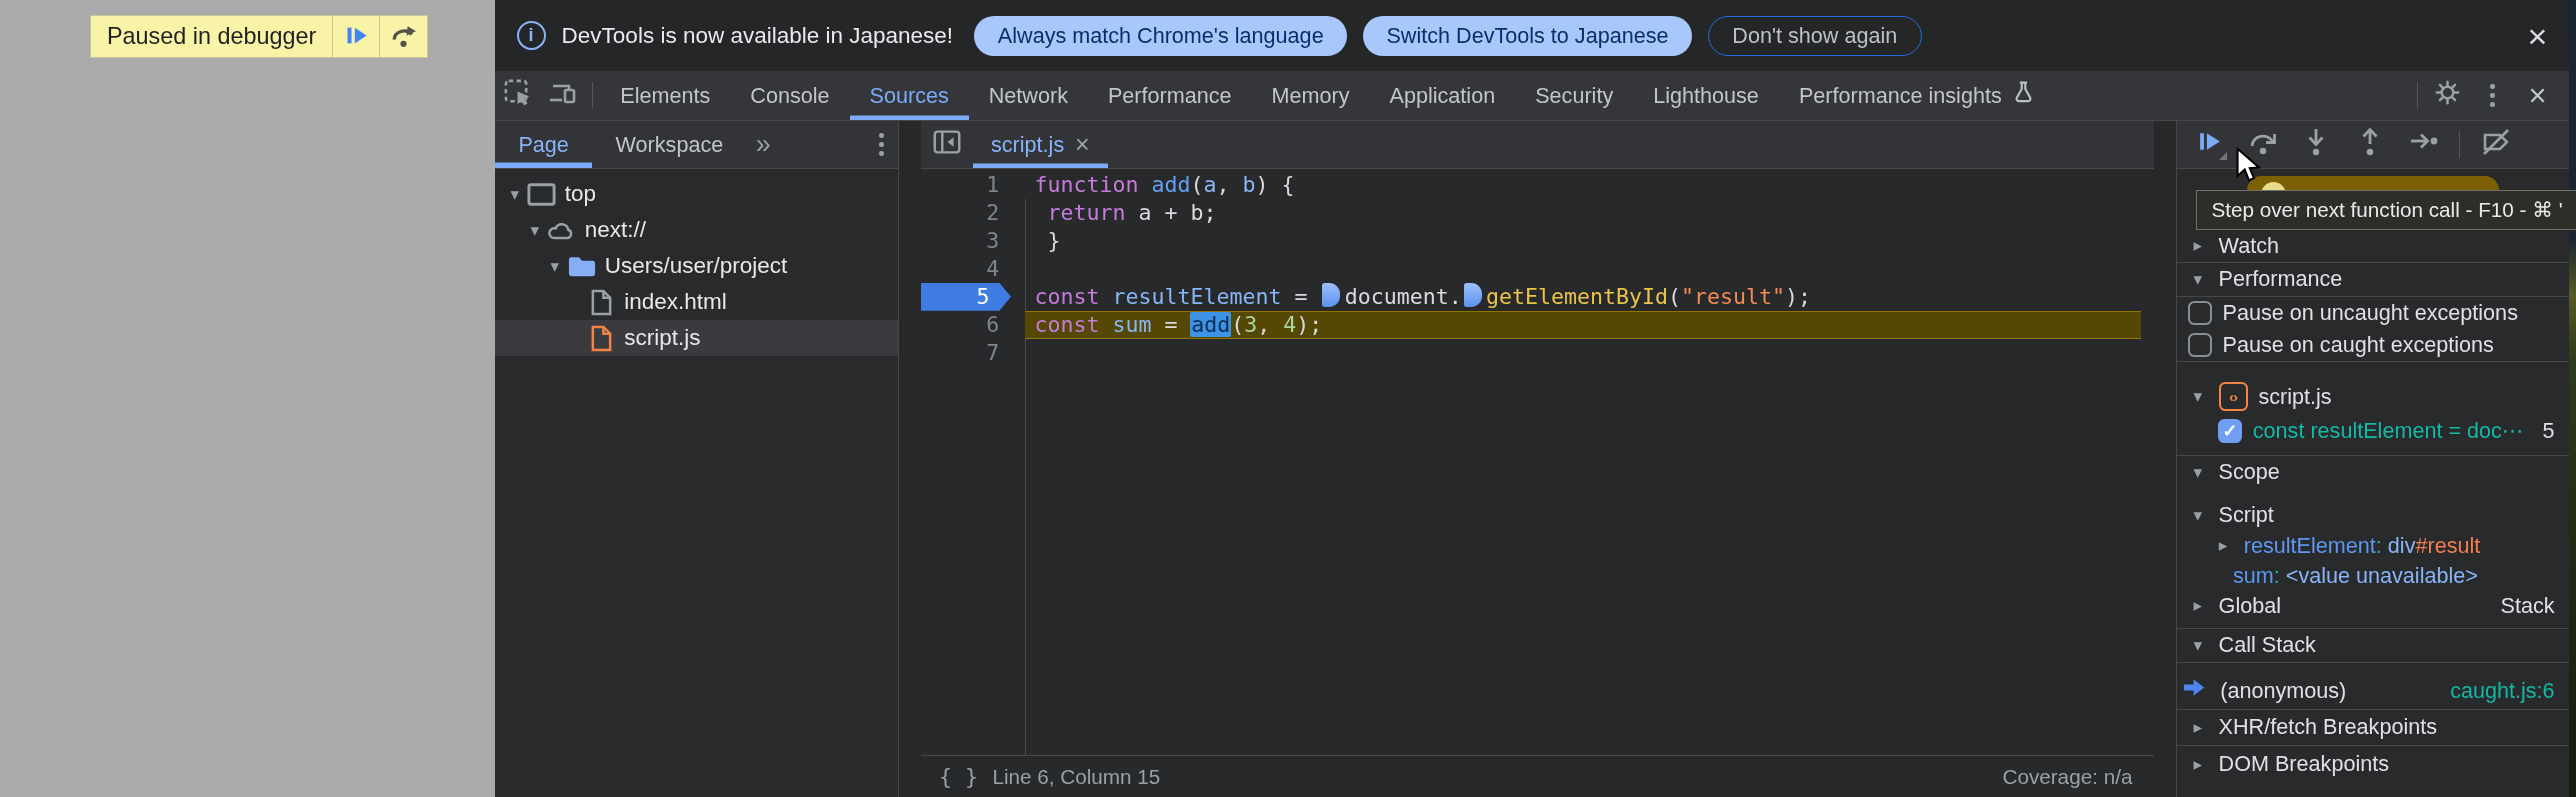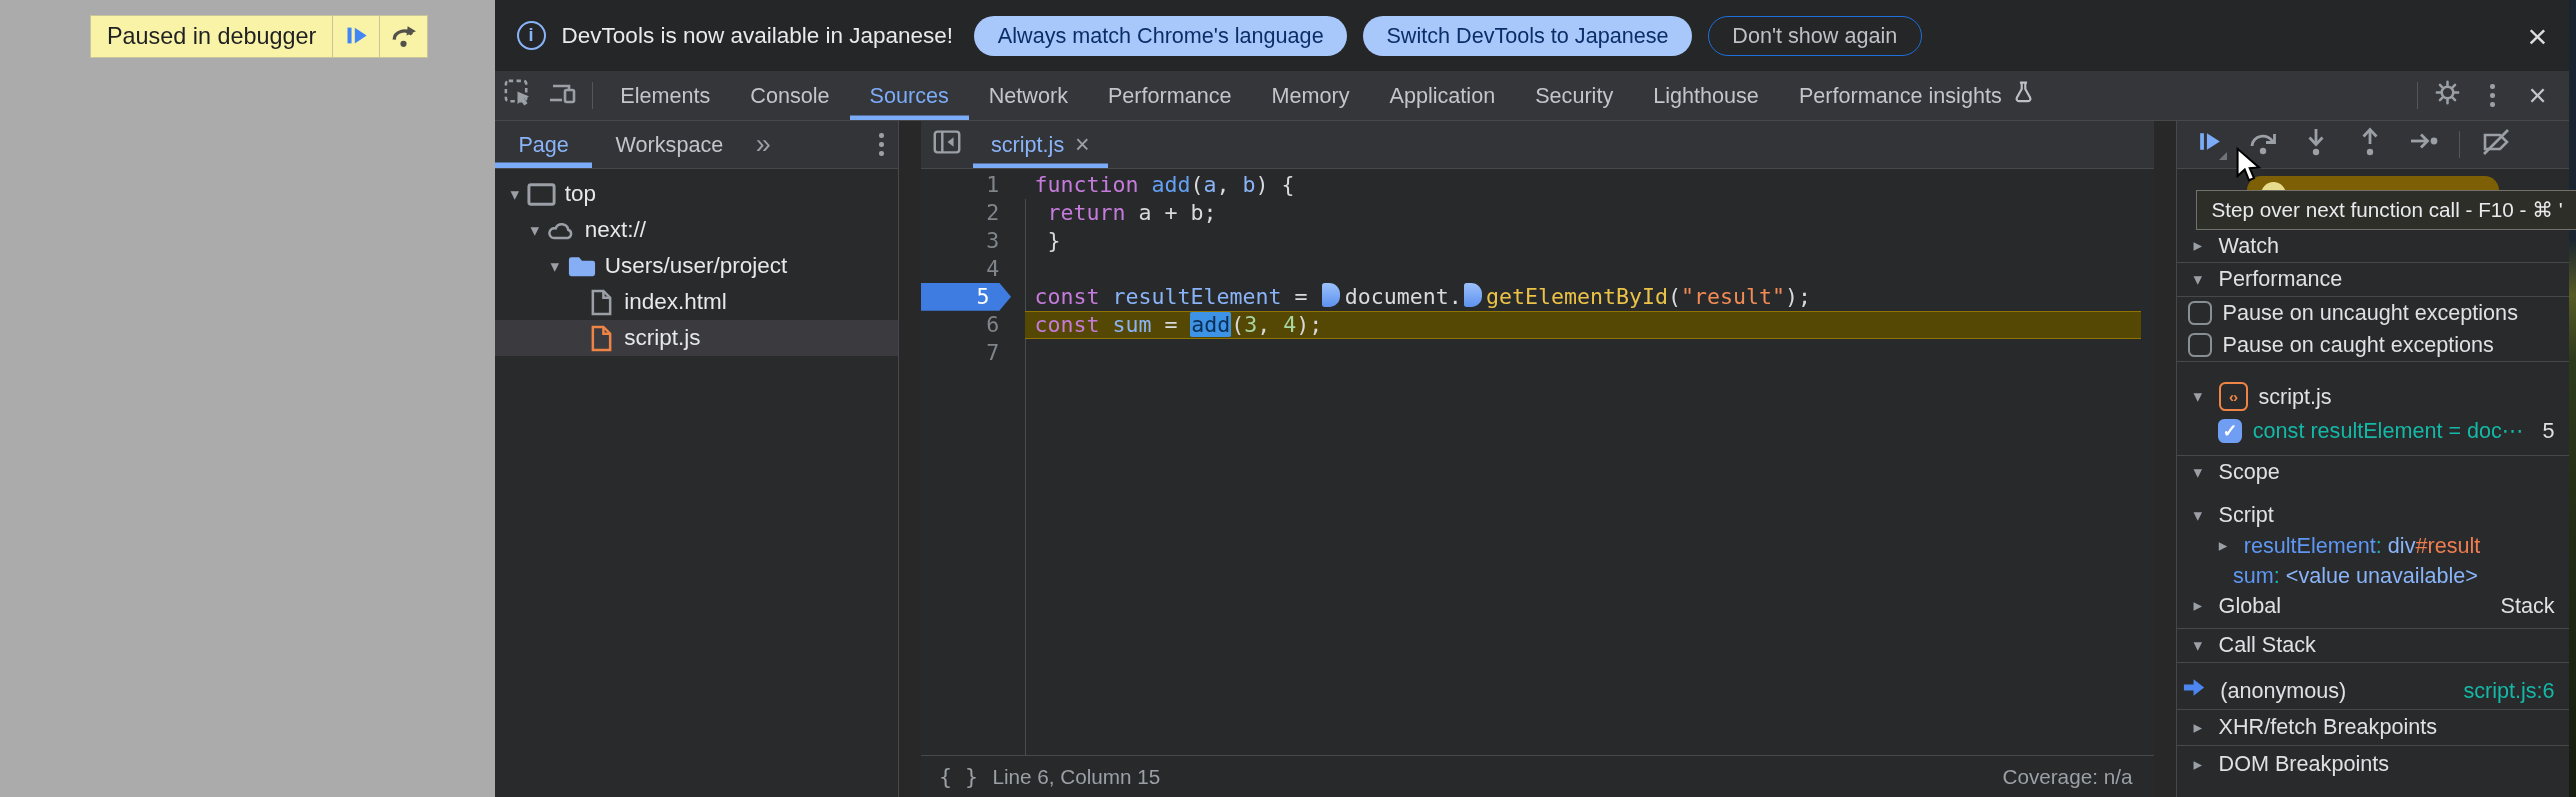--- a/index.html
+++ b/index.html
@@ -455,21 +455,21 @@
         </div>
         <div class="sep"></div>
 
         <div class="srow" style="margin-top:10px; min-height:36px; padding-left:5.4px;">
           <span class="cs-arrow">
             <svg width="25" height="25" viewBox="0 0 26 26">
                 <path d="M2 10 h10 V4.5 L23 13 L12 21.5 V16 H2 z" fill="#4d86f0"></path>
               </svg>
           </span>
           <span>(anonymous)</span>
-          <span class="right-val gray">script.js:6</span>
+          <span class="right-val gray">caught.js:6</span>
         </div>
         <div class="sep"></div>
 
         <div class="srow" style="min-height:36px;">
           <span class="tri">▸</span>
           <span>XHR/fetch Breakpoints</span>
         </div>
         <div class="sep"></div>
 
         <div class="srow" style="min-height:36px;">

